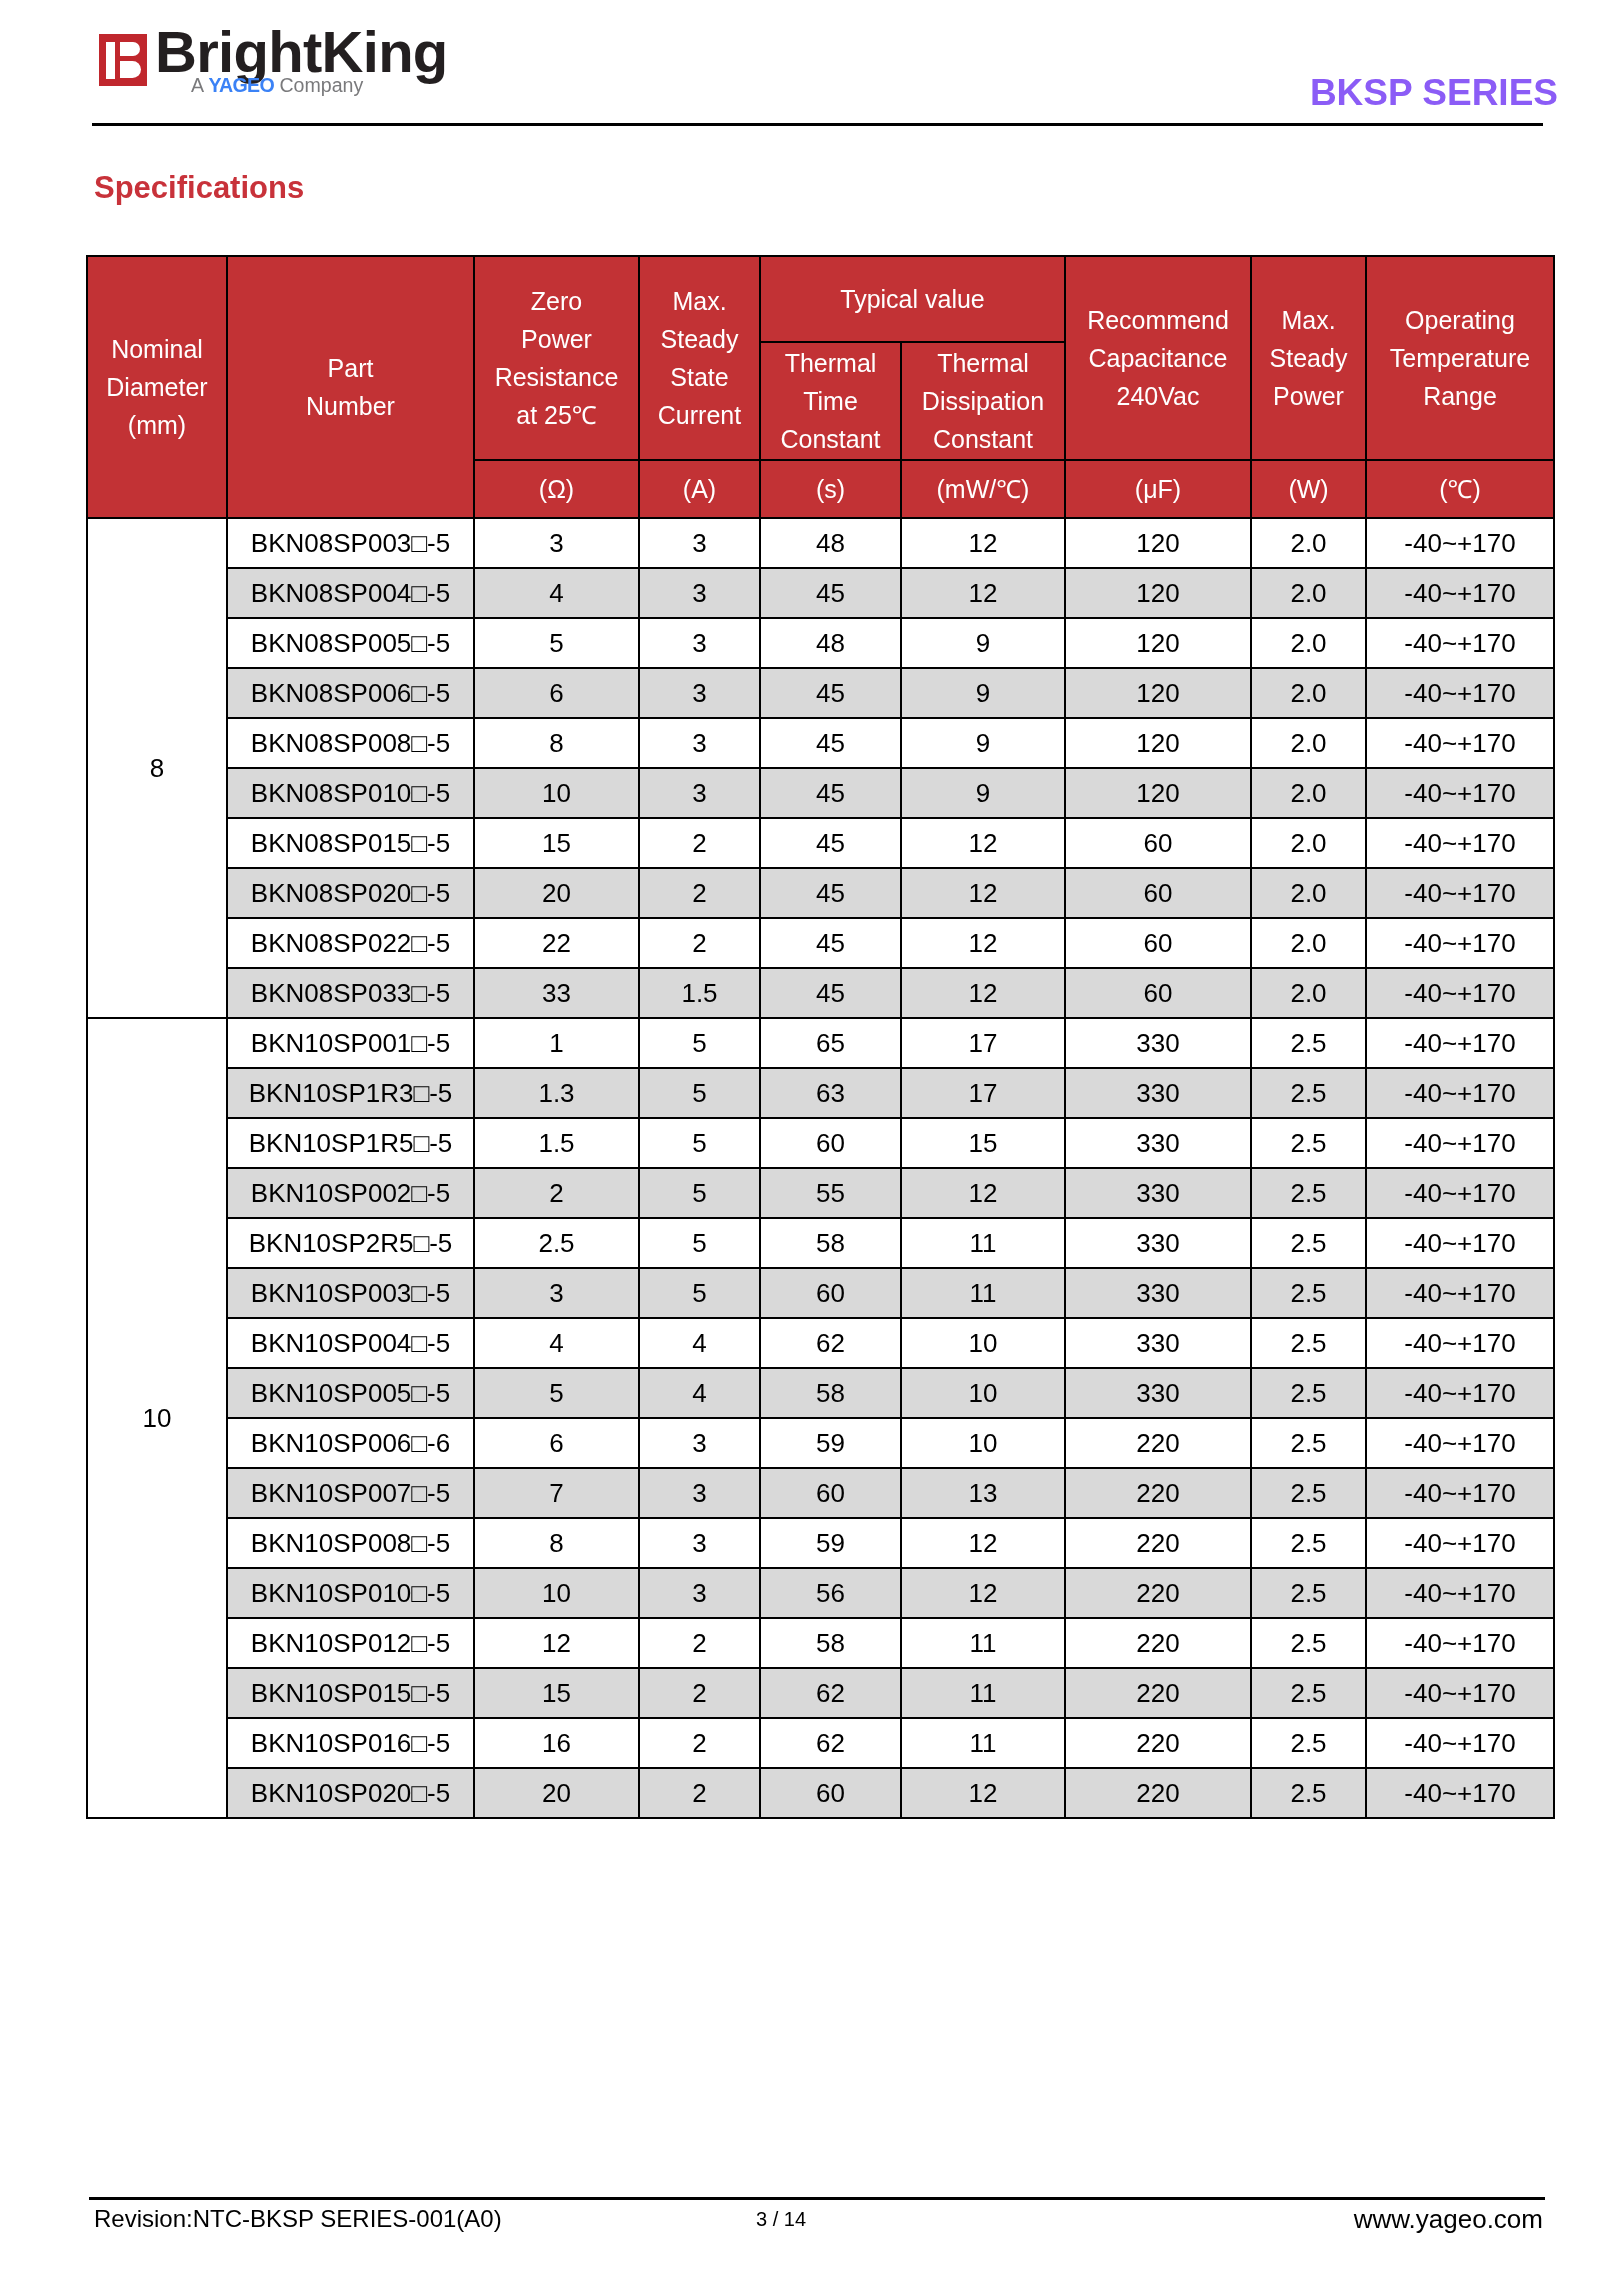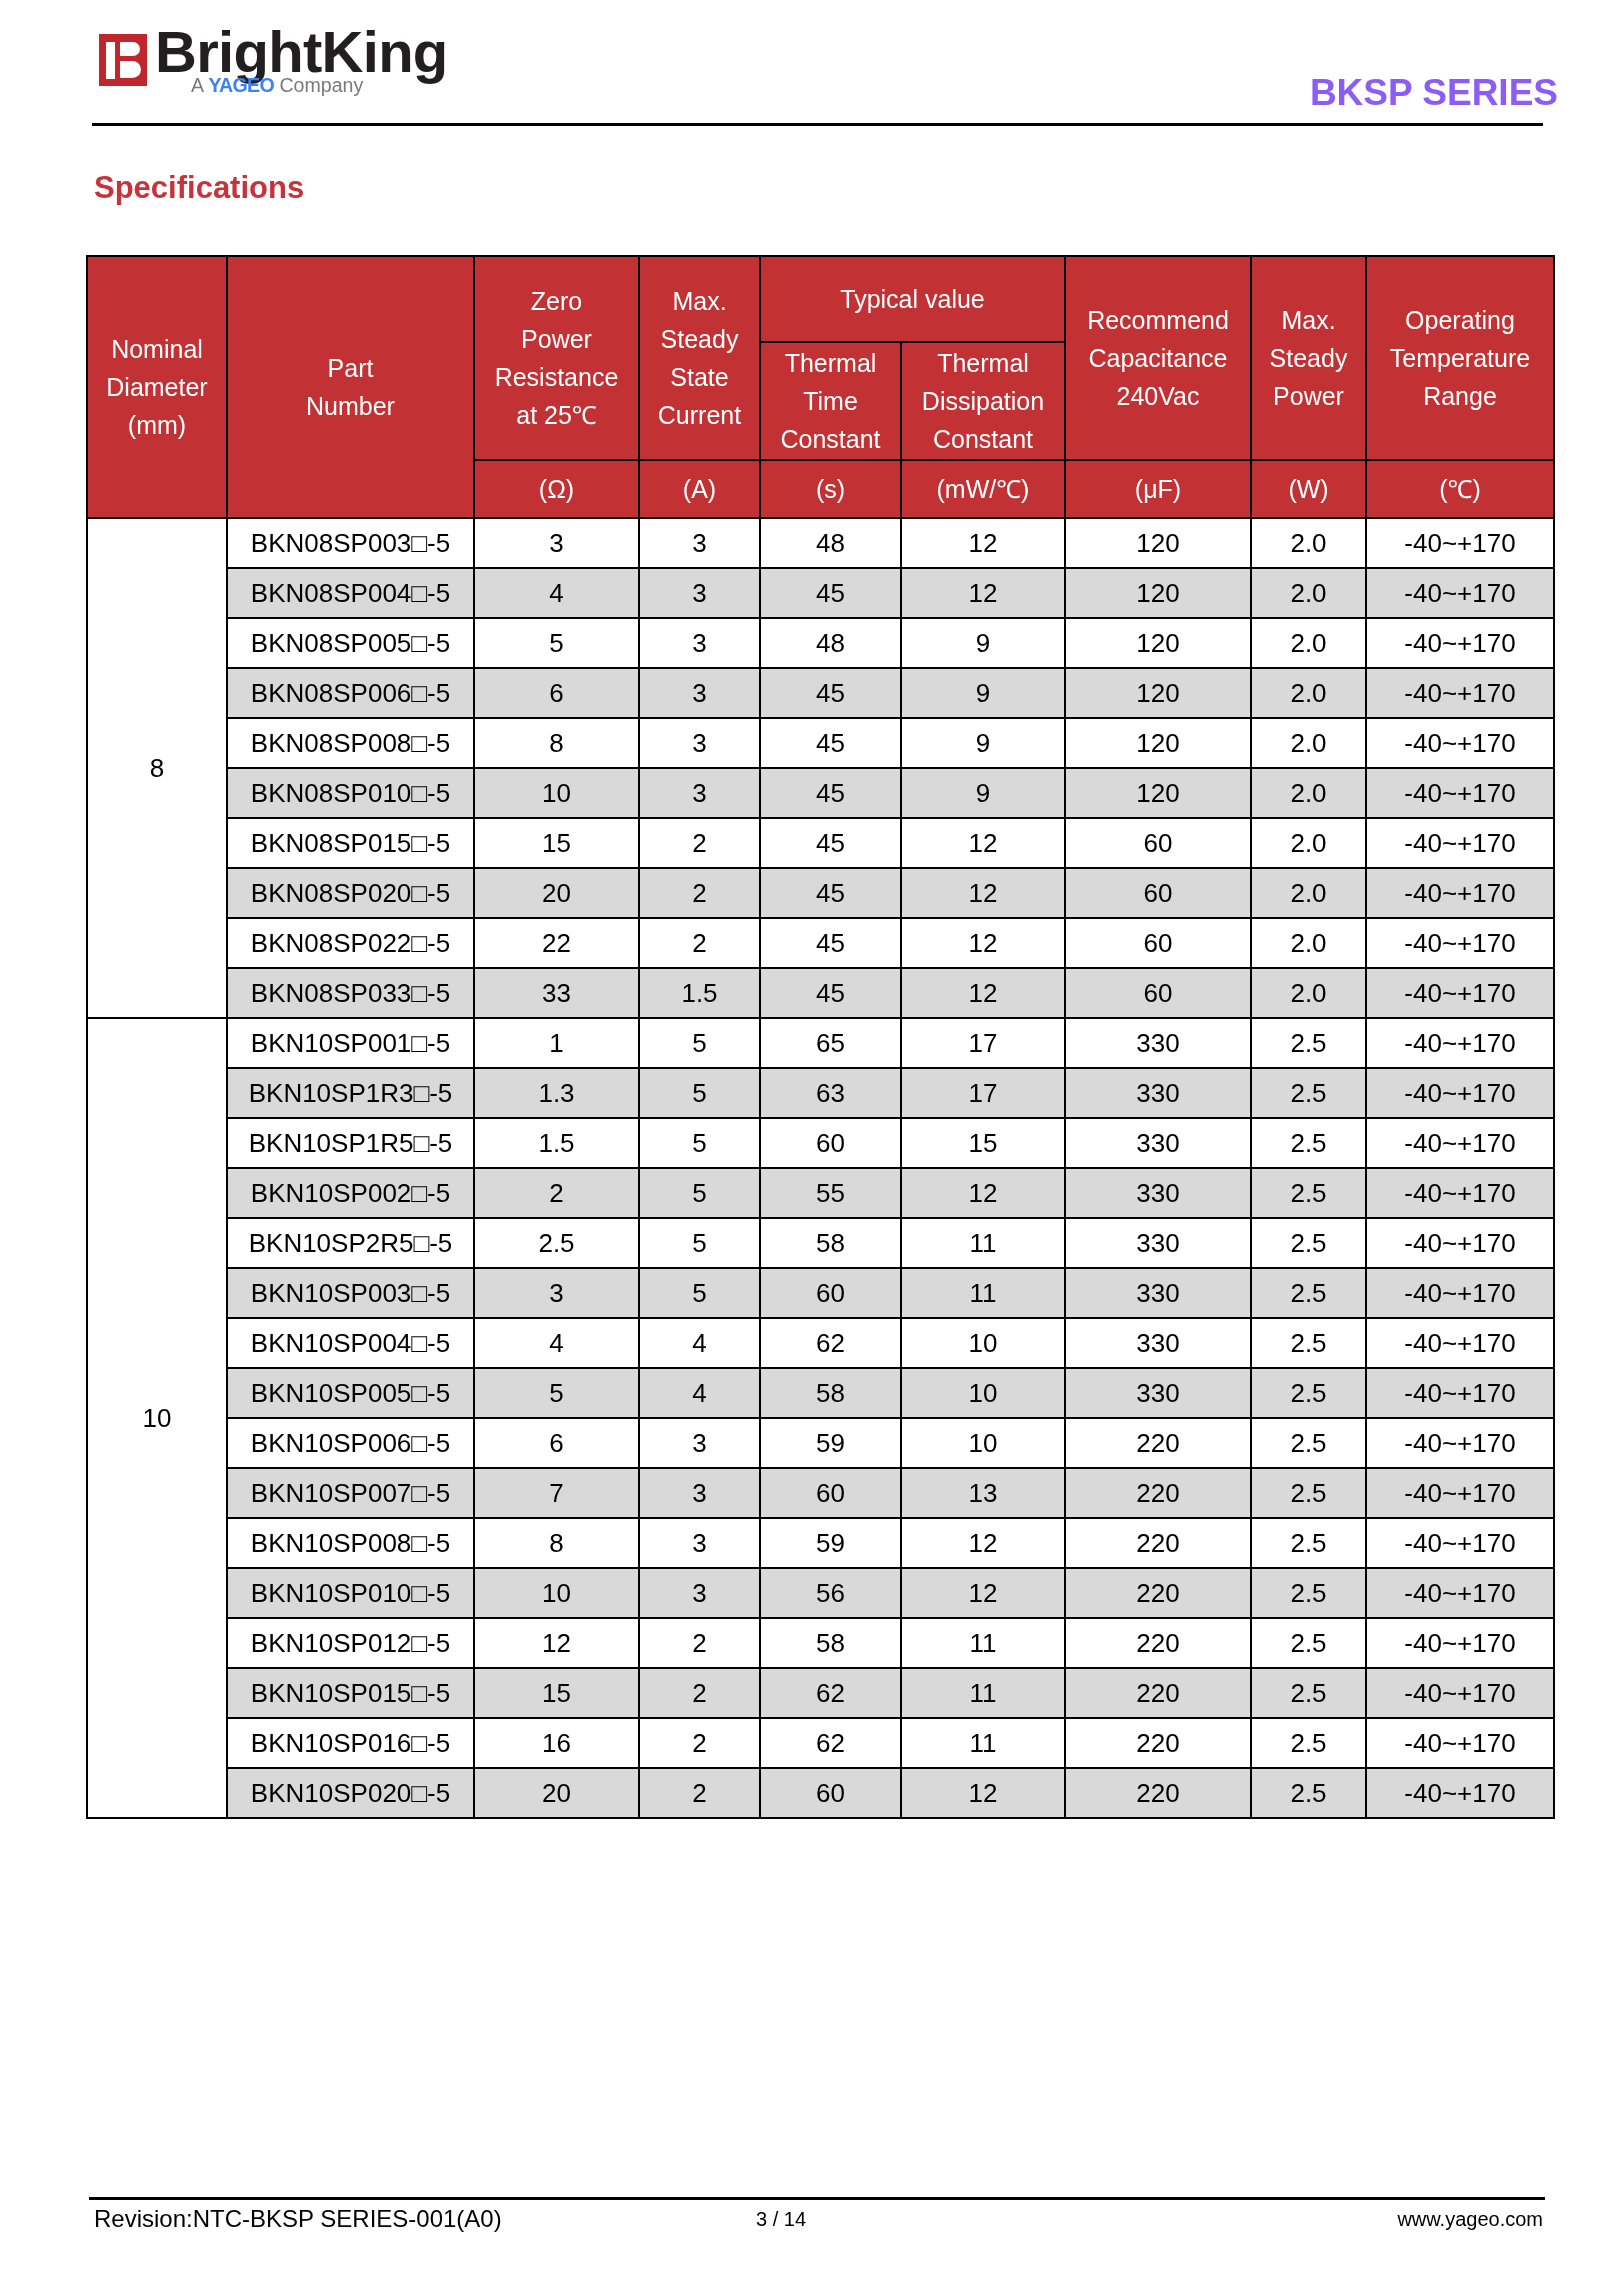--- a/index.html
+++ b/index.html
@@ -22,21 +22,21 @@
   table.spec td, table.spec th { border:2px solid #000; text-align:center; vertical-align:middle; padding:0; font-weight:normal; }
   table.spec th { background:#c23235; color:#fff; font-size:25px; line-height:38px; }
   table.spec td { font-size:26px; height:48px; }
   tr.alt td.v { background:#d9d9d9; }
   td.diam { background:#fff; }
   .units th { height:56px; }
   
   .footer-line { left:89px; top:2197px; width:1456px; height:3.3px; background:#000; }
   .footer-rev { left:94px; top:2202px; font-size:24px; line-height:34px; }
   .footer-page { left:756px; top:2202px; font-size:20px; line-height:34px; }
-  .footer-url { right:80px; top:2202px; font-size:20px; line-height:34px; }
+  .footer-url { right:80px; top:2202px; font-size:26px; line-height:34px; }
 </style>
 </head>
 <body>
 
 <div class="abs logo">
   <div class="logo-b">
     <div class="bar1"></div>
       <div class="bowl1"></div>
       <div class="bowl2"></div>
   </div>
@@ -304,21 +304,21 @@
         <td class="v">BKN10SP005□-5</td>
         <td class="v">5</td>
         <td class="v">4</td>
         <td class="v">58</td>
         <td class="v">10</td>
         <td class="v">330</td>
         <td class="v">2.5</td>
         <td class="v">-40~+170</td>
       </tr>
       <tr>
-        <td class="v">BKN10SP006□-5</td>
+        <td class="v">BKN10SP006□-6</td>
         <td class="v">6</td>
         <td class="v">3</td>
         <td class="v">59</td>
         <td class="v">10</td>
         <td class="v">220</td>
         <td class="v">2.5</td>
         <td class="v">-40~+170</td>
       </tr>
       <tr class="alt">
         <td class="v">BKN10SP007□-5</td>

